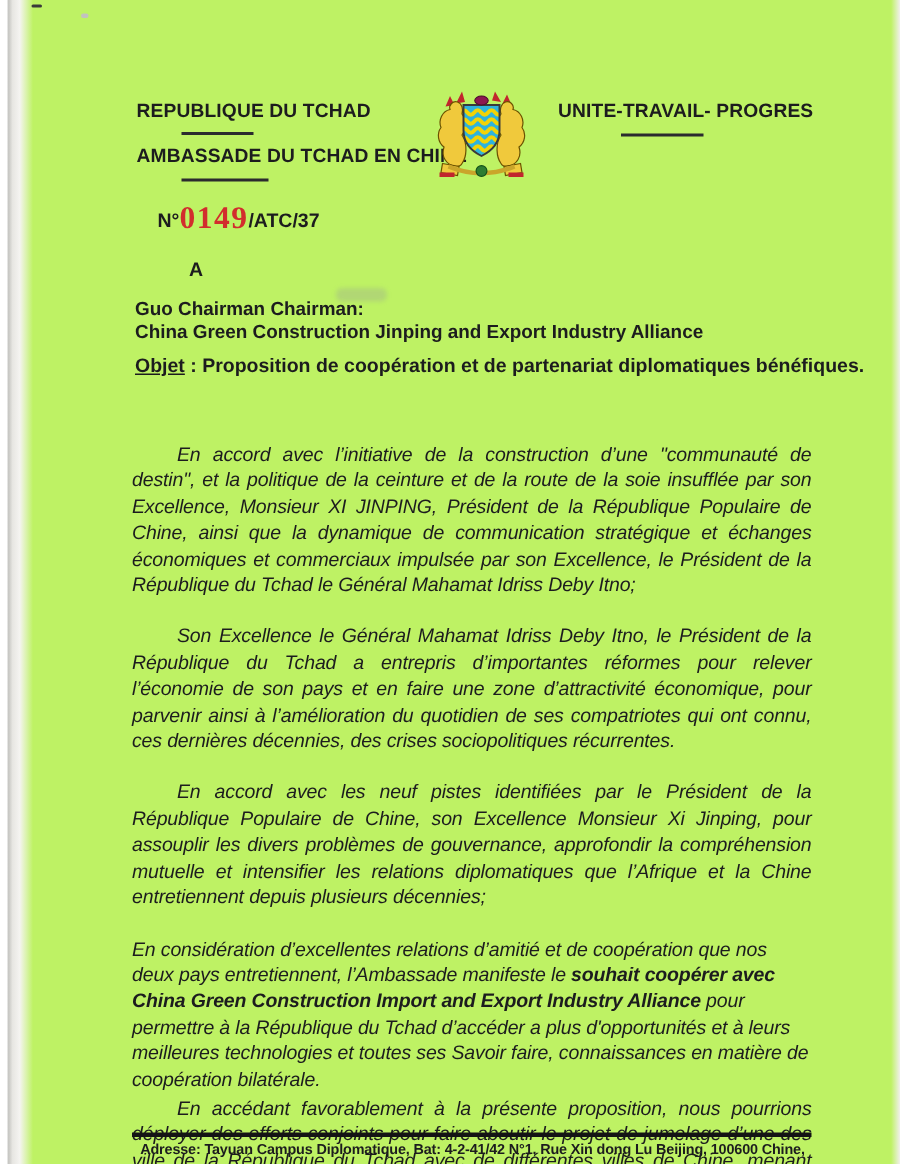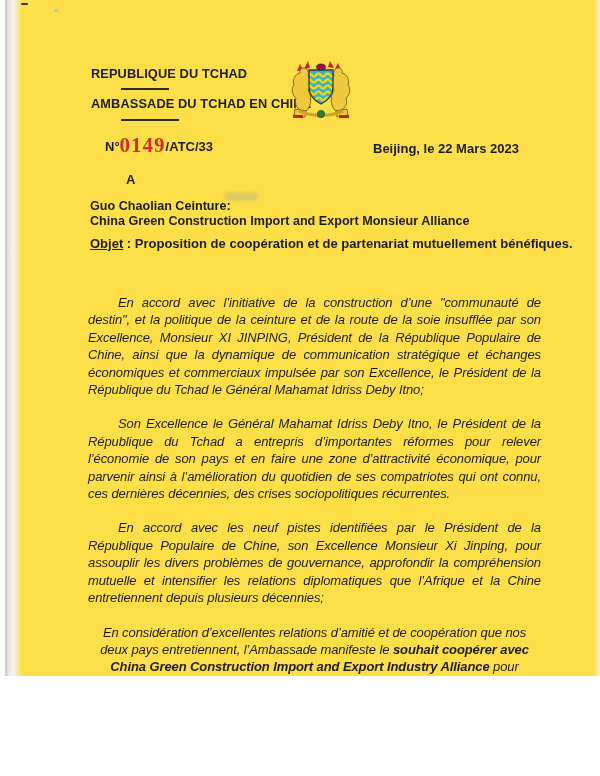--- a/index.html
+++ b/index.html
@@ -5,22 +5,22 @@
   html, body { margin: 0; padding: 0; }
   body {
     width: 600px; height: 776px;
     background: #ffffff;
     font-family: "Liberation Sans", sans-serif;
     color: #1c1c1e;
     -webkit-font-smoothing: antialiased;
   }
   .page {
     position: relative;
-    width: 600px; height: 676px;
-    background: #fde047;
+    width: 600px; height: 776px;
+    background: #bef264;
     overflow: hidden;
   }
   
   .edge-left {
     position: absolute; left: 0; top: 0; bottom: 0; width: 22px;
     background: linear-gradient(to right,
       #ffffff 0%, #ffffff 20%,
       #c6c6c2 26%, #e7e6e2 38%,
       #f5f4f1 60%, rgba(252,252,250,0) 100%);
   }
@@ -58,21 +58,21 @@
   .subject { position: absolute; left: 90px; top: 237px; width: 487px; font-size: 13px; font-weight: bold; line-height: 14.8px; }
   .subject .u { text-decoration: underline; text-align: right; }
 
   
   .letter-body {
     position: absolute; left: 88px; top: 294px; width: 453px;
     font-size: 13px; line-height: 17.4px; text-align: justify;
     letter-spacing: -0.1px;
   }
   .letter-body p { margin: 0 0 17px 0; text-indent: 30px; font-style: italic; }
-  .letter-body p.flush { text-indent: 0; text-align: center; margin-bottom: 2px; }
+  .letter-body p.flush { text-indent: 0; text-align: left; margin-bottom: 2px; }
   .letter-body .b { font-weight: bold; }
 
   
   .footer-rule { position: absolute; left: 88px; top: 755px; width: 453px; height: 3px; background: #141414; }
   .footer-text { position: absolute; left: 80px; top: 761px; width: 470px; text-align: center;
     font-size: 9.6px; font-weight: bold; letter-spacing: -0.1px; white-space: nowrap; }
 </style>
 </head>
 <body>
 
@@ -123,33 +123,36 @@
       </g>
       <path d="M26 12 h24 v17 c0 9 -6 14 -12 17 c-6 -3 -12 -8 -12 -17 z" fill="none" stroke="#3a3a3a" stroke-width="1.3"></path>
 
       <ellipse cx="38" cy="9" rx="4.5" ry="3" fill="#8c1850" stroke="#4a0c2c" stroke-width="0.7"></ellipse>
 
       <path d="M16 53 q22 9 44 0" fill="none" stroke="#caa52a" stroke-width="3"></path>
       <circle cx="38" cy="56" r="3.6" fill="#2e7d32" stroke="#14521a" stroke-width="0.8"></circle>
     </svg>
   </div>
 
+  <div class="header-right">
+    <div>UNITE-TRAVAIL- PROGRES</div>
+    <div class="rule3"></div>
+  </div>
 
-  <div class="ref"><span>N°</span><span class="num">0149</span><span>/ATC/33</span></div>
+  <div class="ref"><span>N°</span><span class="num">0149</span><span>/ATC/37</span></div>
 
-  <div class="date">Beijing, le 22 Mars 2023</div>
 
   <div class="salutation">A</div>
 
   <div class="recipient">
-    <div>Guo Chaolian Ceinture:</div>
-    <div>China Green Construction Import and Export Monsieur Alliance</div>
+    <div>Guo Chairman Chairman:</div>
+    <div>China Green Construction Jinping and Export Industry Alliance</div>
   </div>
 
-  <div class="subject"><span class="u">Objet</span><span> : Proposition de coopération et de partenariat mutuellement bénéfiques.</span></div>
+  <div class="subject"><span class="u">Objet</span><span> : Proposition de coopération et de partenariat diplomatiques bénéfiques.</span></div>
 
   <div class="letter-body">
     <p>En accord avec l’initiative de la construction d’une "communauté de destin", et la politique de la ceinture et de la route de la soie insufflée par son Excellence, Monsieur XI JINPING, Président de la République Populaire de Chine, ainsi que la dynamique de communication stratégique et échanges économiques et commerciaux impulsée par son Excellence, le Président de la République du Tchad le Général Mahamat Idriss Deby Itno;</p>
     <p>Son Excellence le Général Mahamat Idriss Deby Itno, le Président de la République du Tchad a entrepris d’importantes réformes pour relever l’économie de son pays et en faire une zone d’attractivité économique, pour parvenir ainsi à l’amélioration du quotidien de ses compatriotes qui ont connu, ces dernières décennies, des crises sociopolitiques récurrentes.</p>
     <p>En accord avec les neuf pistes identifiées par le Président de la République Populaire de Chine, son Excellence Monsieur Xi Jinping, pour assouplir les divers problèmes de gouvernance, approfondir la compréhension mutuelle et intensifier les relations diplomatiques que l’Afrique et la Chine entretiennent depuis plusieurs décennies;</p>
     <p class="flush"><span>En considération d’excellentes relations d’amitié et de coopération que nos deux pays entretiennent, l’Ambassade manifeste le </span><span class="b">souhait coopérer avec China Green Construction Import and Export Industry Alliance</span><span> pour permettre à la République du Tchad d’accéder a plus d'opportunités et à leurs meilleures technologies et toutes ses Savoir faire, connaissances en matière de coopération bilatérale.</span></p>
     <p>En accédant favorablement à la présente proposition, nous pourrions déployer des efforts conjoints pour faire aboutir le projet de jumelage d’une des ville de la République du Tchad avec de différentes villes de Chine, menant ainsi à bien les neuf domaines de coopération et les cinq liens de « la Ceinture et la Route » initiés par son Excellence Monsieur Xi Jinping, Président de la République Populaire de Chine, à</p>
   </div>
 
   <div class="footer-rule"></div>

